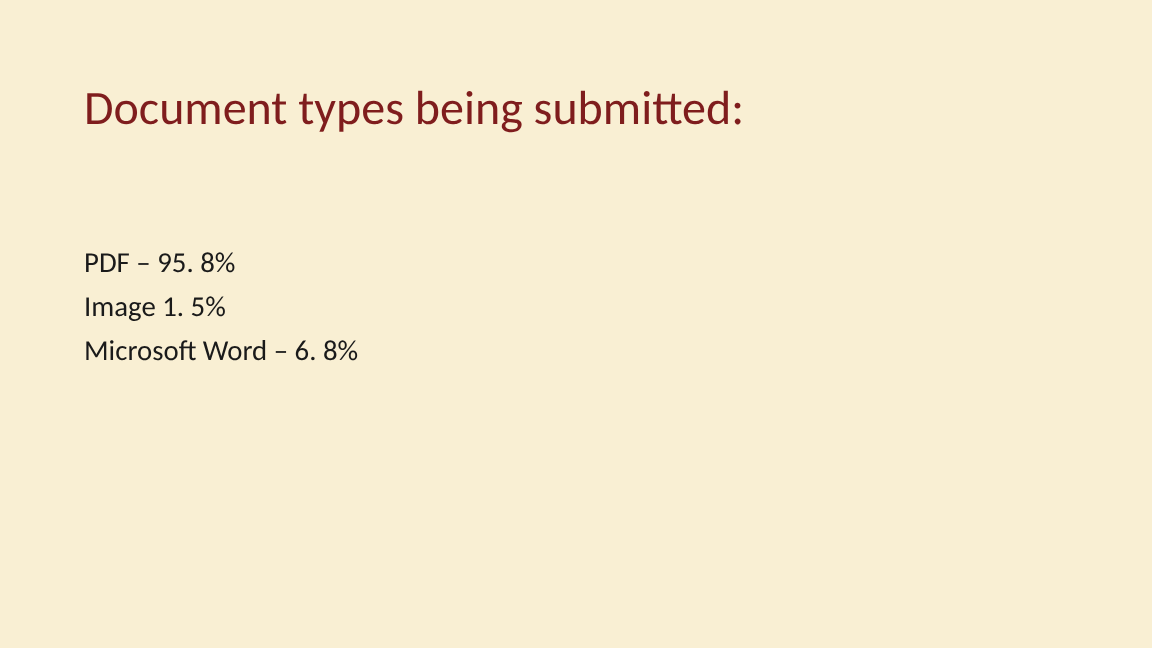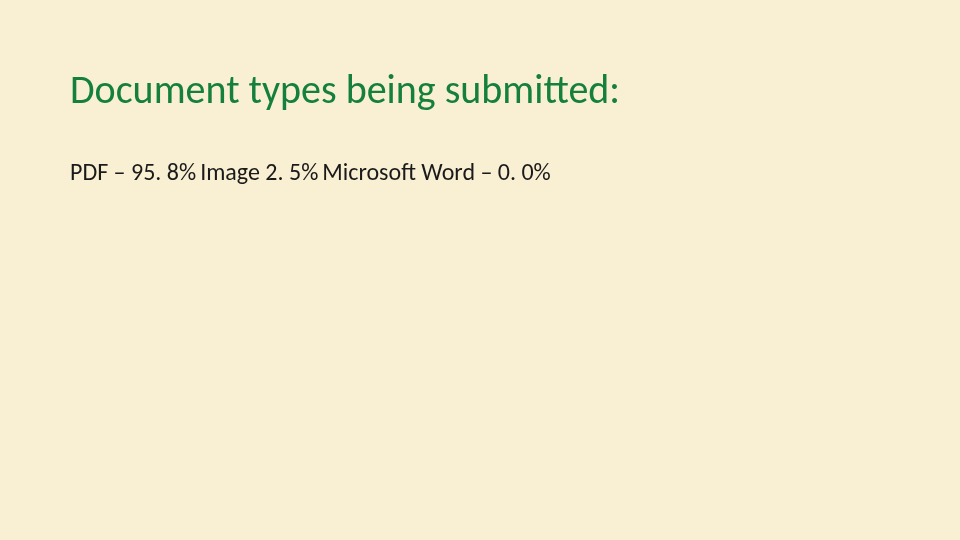--- a/index.html
+++ b/index.html
@@ -14,37 +14,37 @@
       font-family: Calibri, "Segoe UI", Arial, sans-serif;
       color: #1a1a1a;
       position: relative;
     }
     .slide-container {
       padding: 65px 70px;
     }
     .title {
       font-size: 40px;
       font-weight: 400;
-      margin-bottom: 42px;
-      color: #15803d;
+      margin-bottom: 90px;
+      color: #7f1d1d;
     }
     .list {
       display: flex;
-      flex-direction: row;
+      flex-direction: column;
       gap: 4px;
     }
     .list-item {
       font-size: 24px;
       line-height: 1.35;
       color: #1a1a1a;
     }
   </style>
 </head>
 <body>
 
 <div class="slide-container">
   <h1 class="title">Document types being submitted:</h1>
   <div class="list">
     <div class="list-item">PDF – 95. 8%</div>
-    <div class="list-item">Image 2. 5%</div>
-    <div class="list-item">Microsoft Word – 0. 0%</div>
+    <div class="list-item">Image 1. 5%</div>
+    <div class="list-item">Microsoft Word – 6. 8%</div>
   </div>
 </div>
 
 </body></html>

